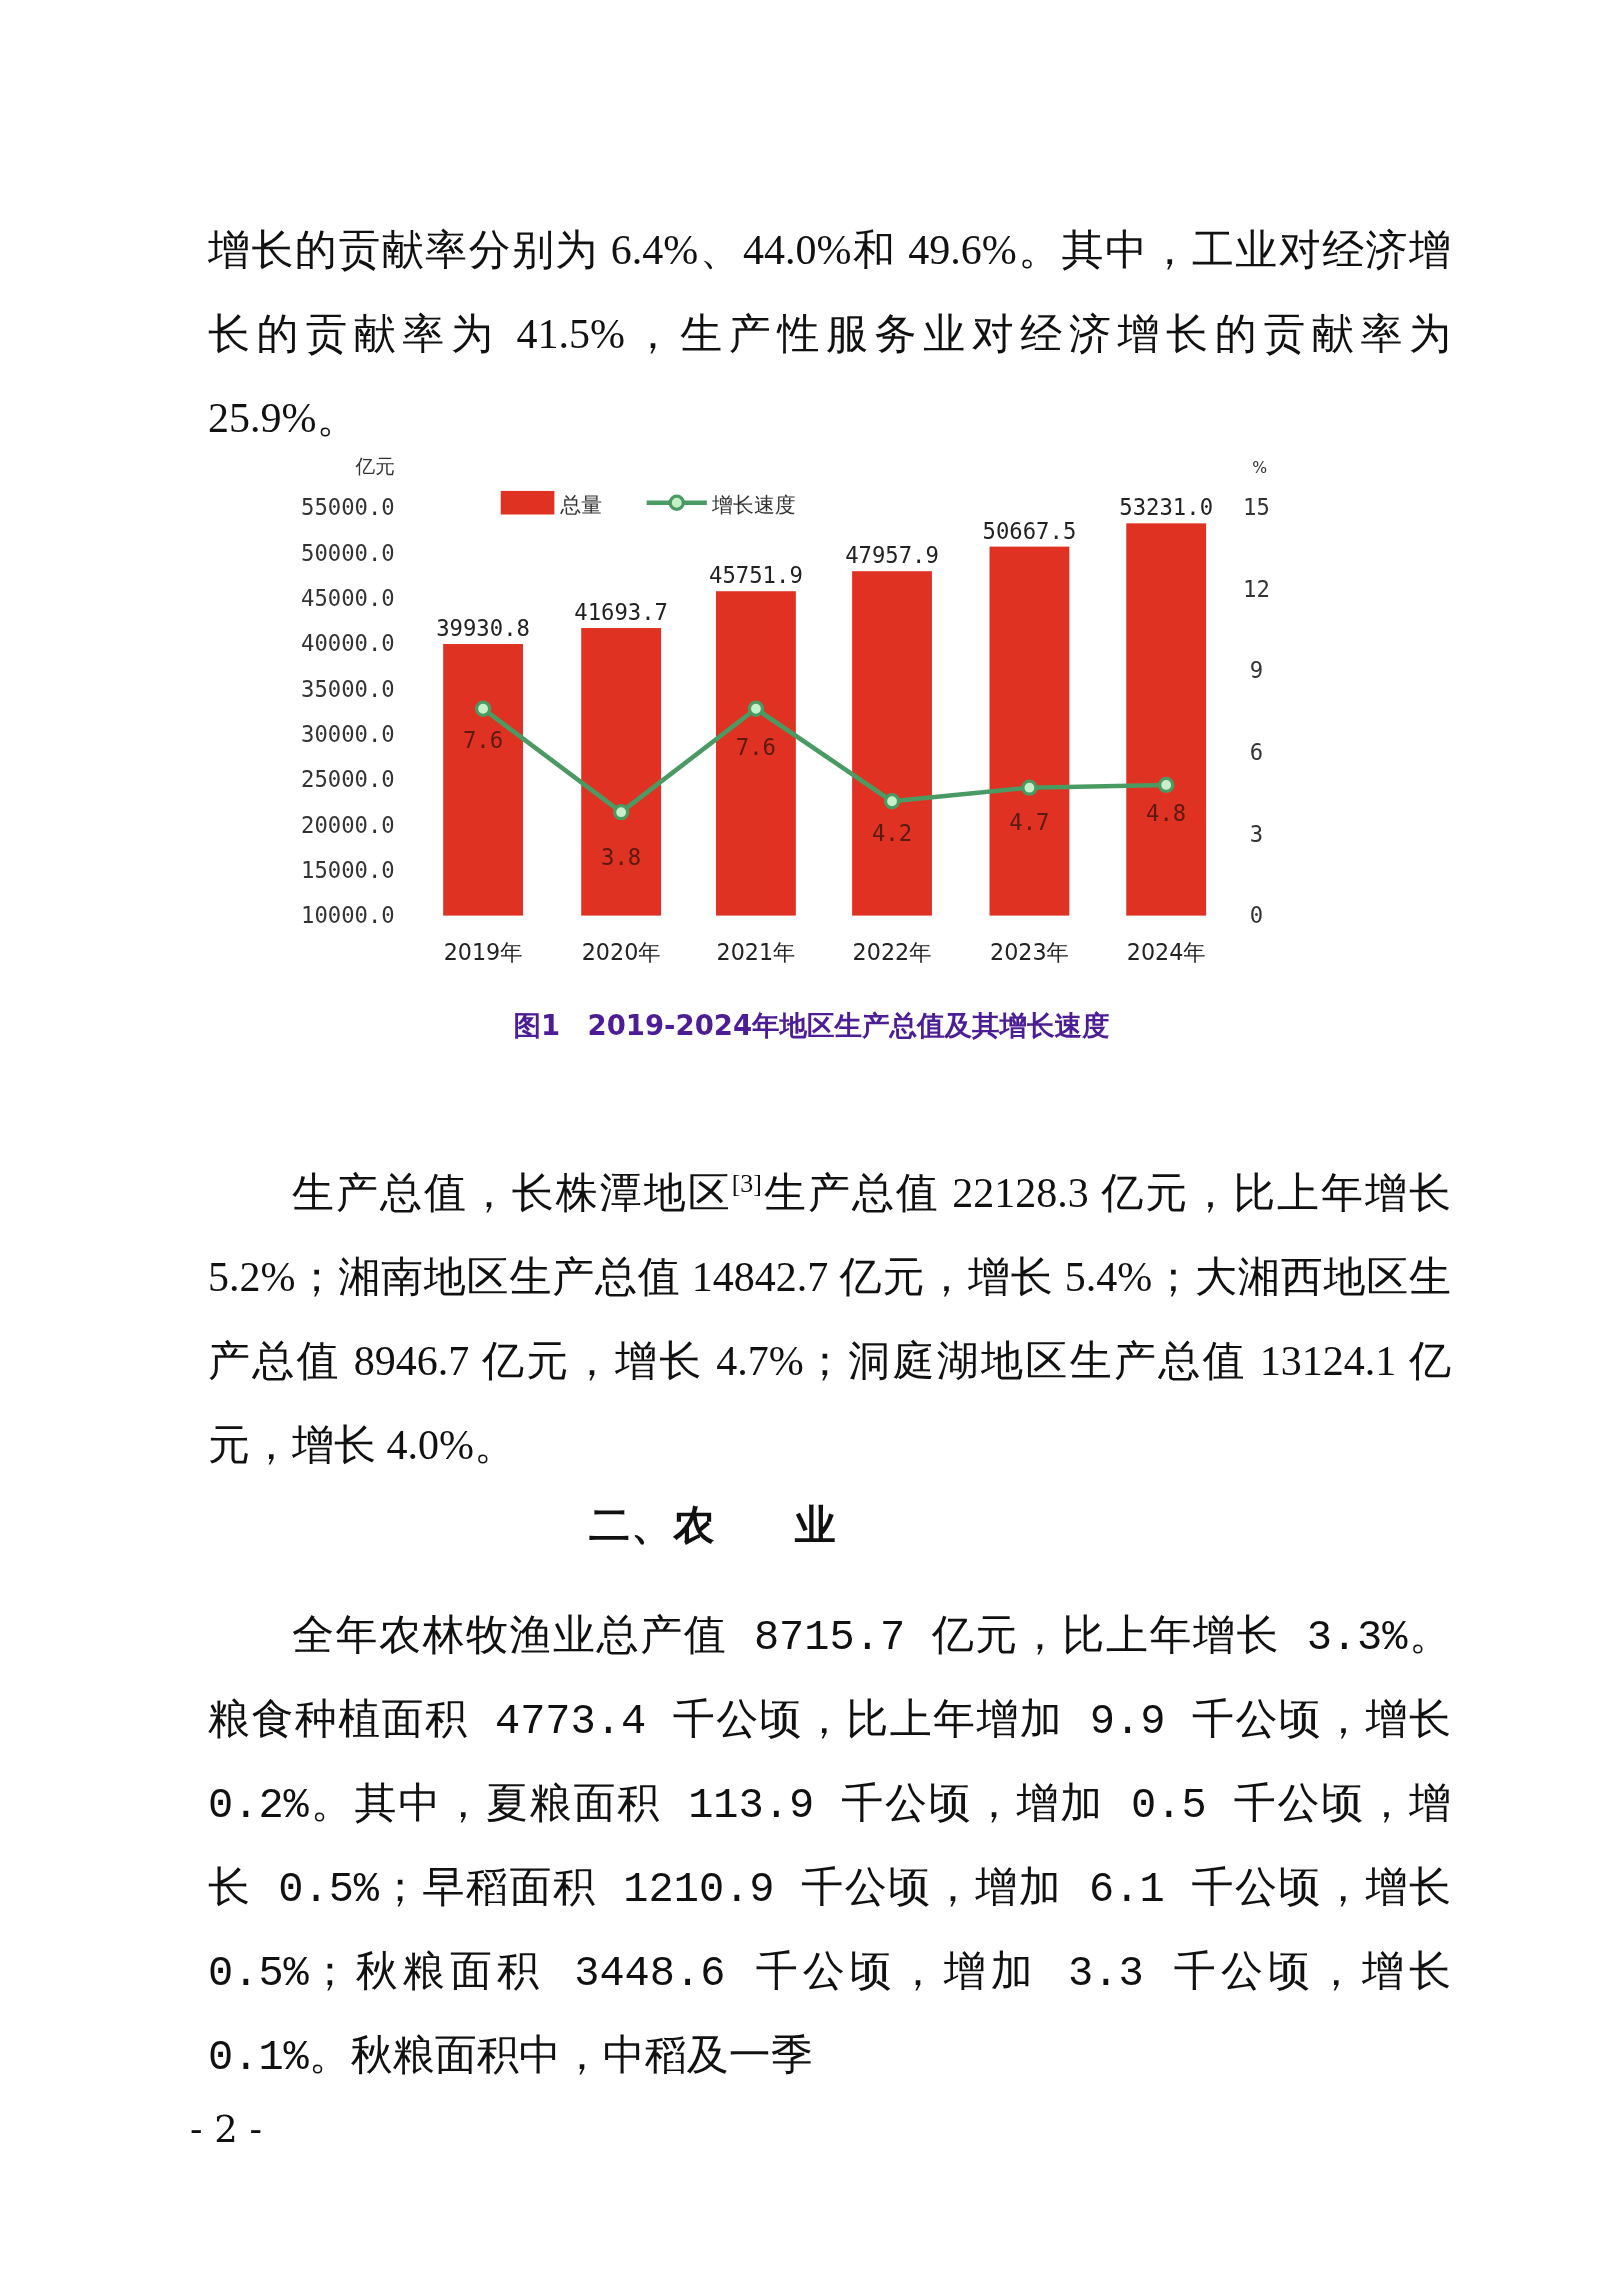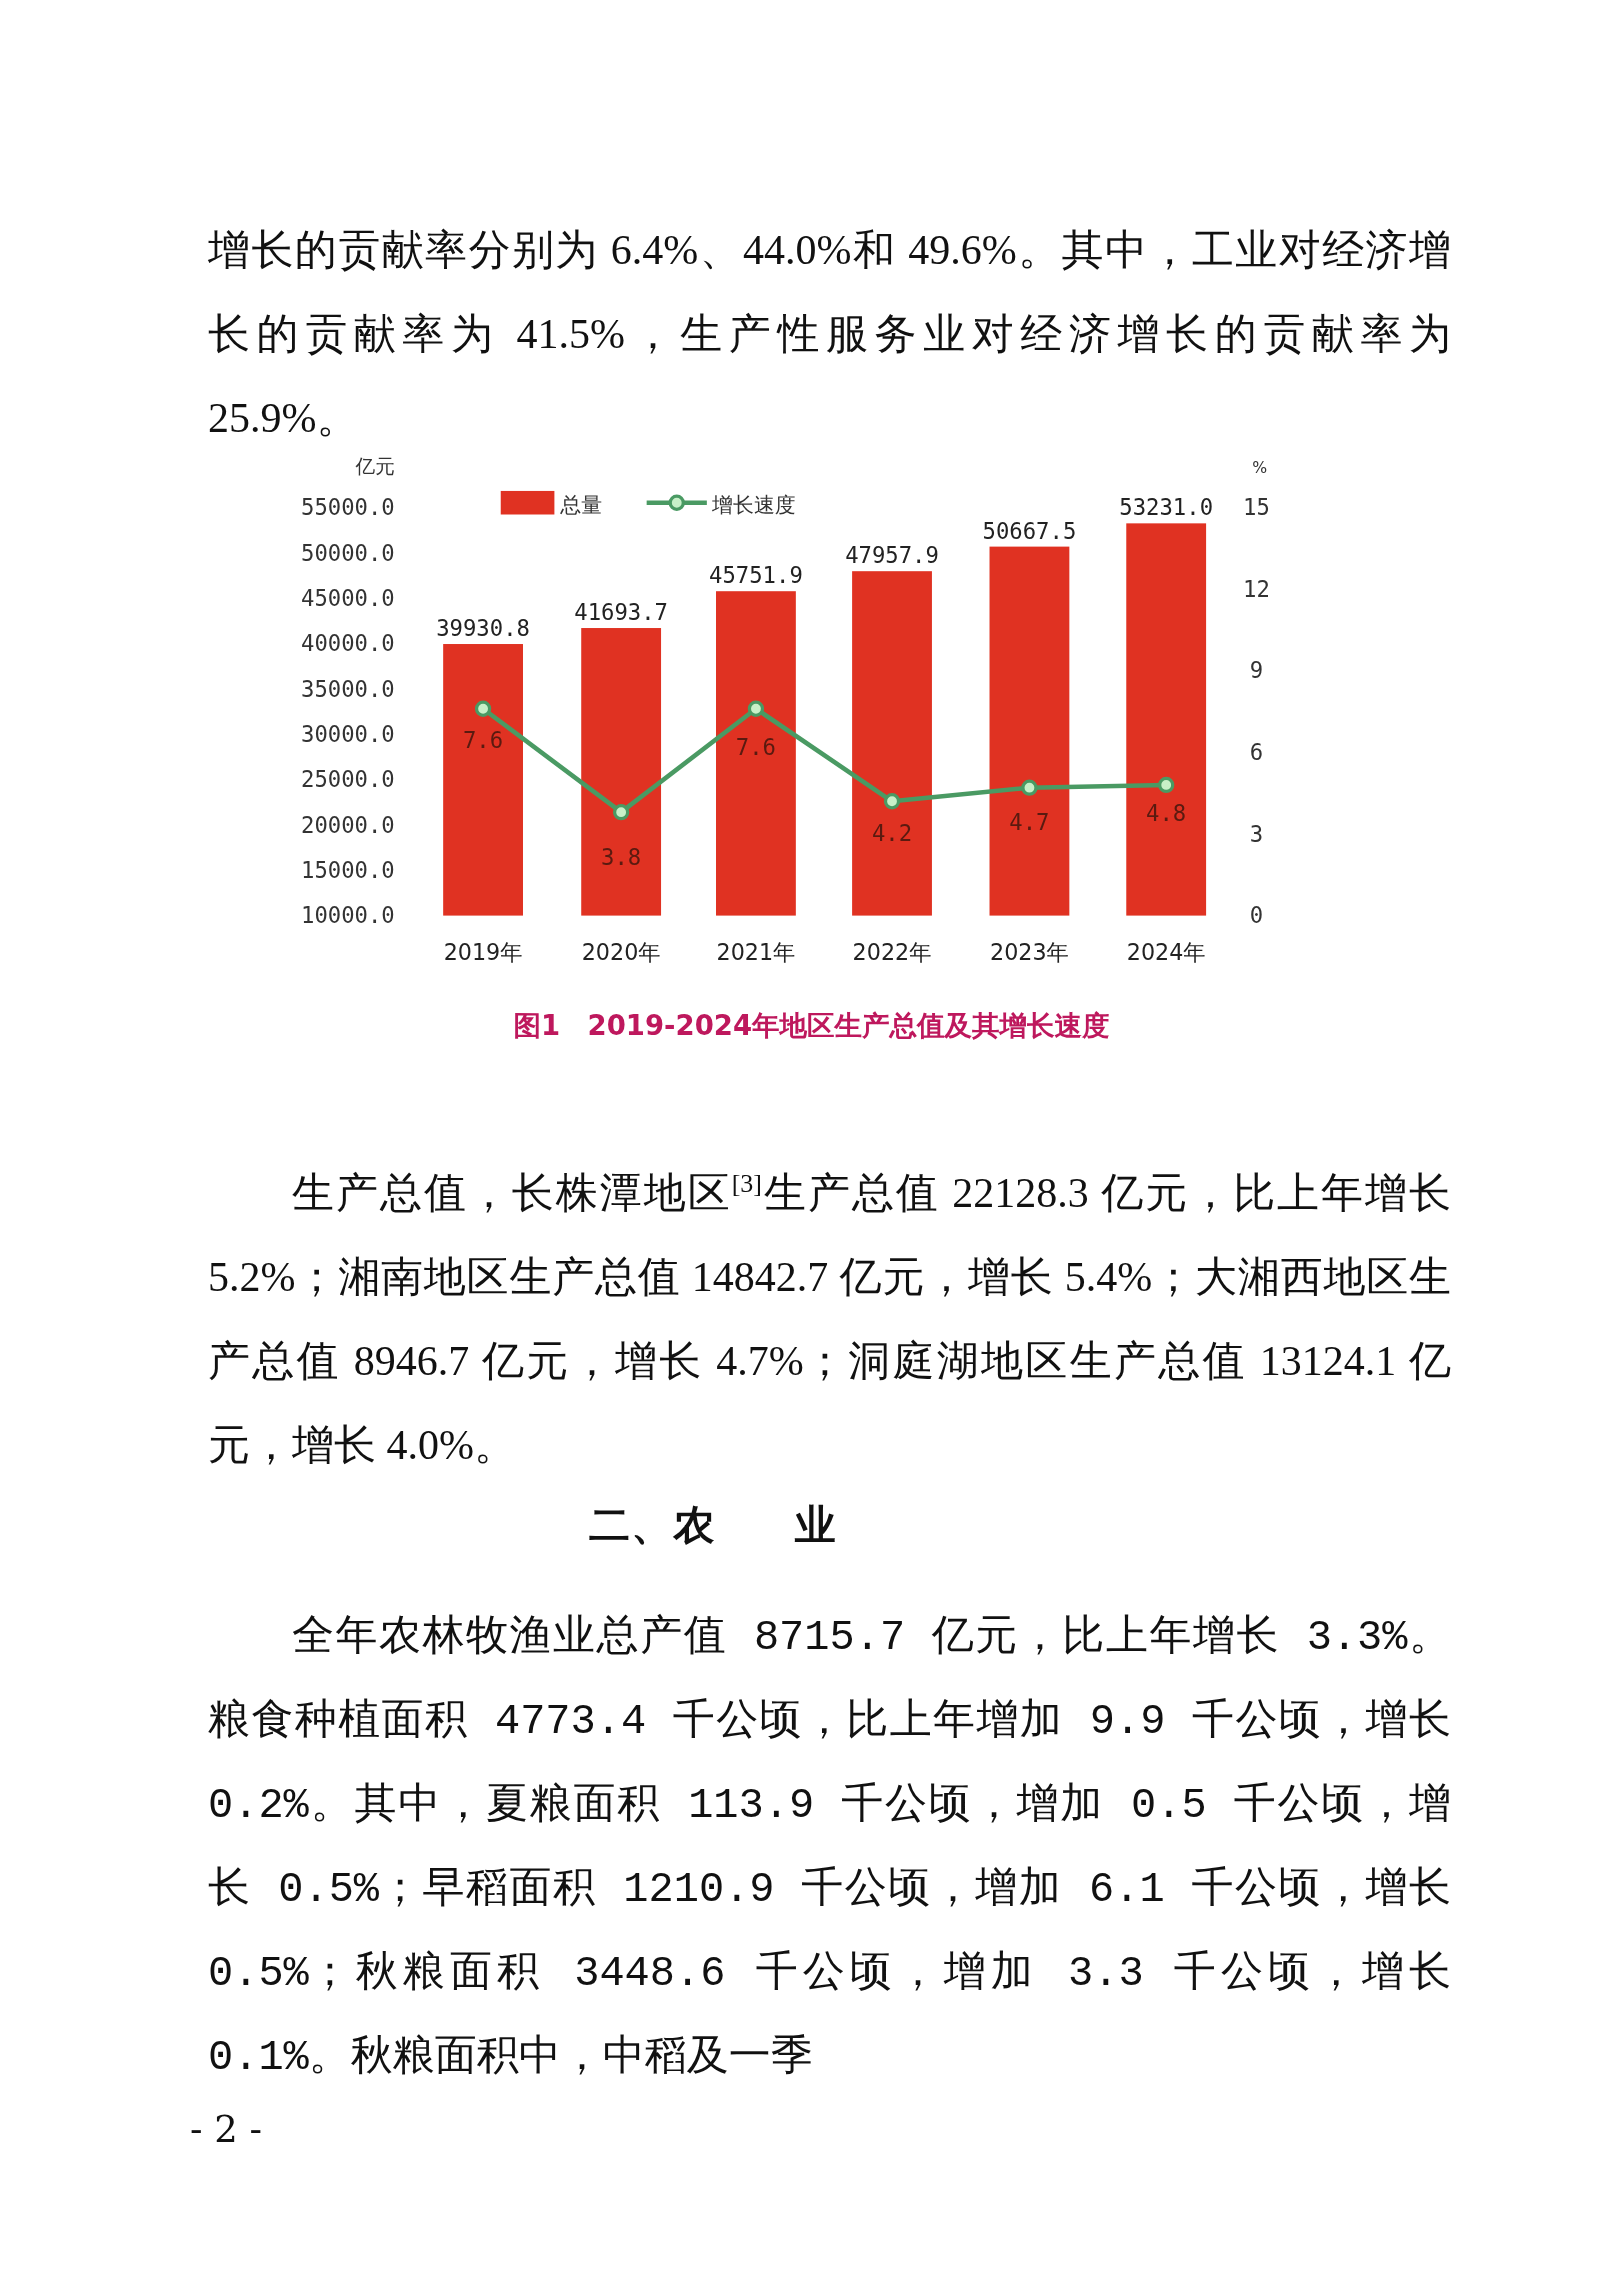--- a/index.html
+++ b/index.html
@@ -11,21 +11,21 @@
   .heading { position: absolute; left: 0; width: 1426px; top: 1498px; text-align: center;
              font-family: "DejaVu Sans", sans-serif; font-weight: bold; font-size: 41px; letter-spacing: 1.3px; }
   .heading .gap { display: inline-block; width: 79px; }
   .page-num { position: absolute; left: 190px; top: 2108px; font-size: 37px; font-family: "DejaVu Serif", serif; }
   sup { font-size: 26px; line-height: 0; }
   
   .chart { position: absolute; left: 275px; top: 445px; width: 1060px; height: 628px;
            font-family: "DejaVu Sans Mono", "Liberation Mono", monospace; text-decoration: underline; }
   .chart svg { position: absolute; left: 0; top: 0; }
   .caption { position: absolute; left: 0; width: 1623px; top: 1008px; text-align: center;
-             font-family: "DejaVu Sans", sans-serif; font-weight: bold; font-size: 27.5px; color: #be185d; }
+             font-family: "DejaVu Sans", sans-serif; font-weight: bold; font-size: 27.5px; color: #4c1d95; }
 </style>
 </head>
 <body>
 
 <p class="para" style="top:196px;">增长的贡献率分别为 6.4%、44.0%和 49.6%。其中，工业对经济增长的贡献率为 41.5%，生产性服务业对经济增长的贡献率为 25.9%。</p>
 
 <div class="chart">
   <svg id="chart-svg" width="1060" height="563" viewBox="0 0 1620 860">
       <text x="183" y="42" font-size="30" text-anchor="end" fill="#333" font-family="&quot;DejaVu Sans&quot;, sans-serif">亿元</text>
       <text x="1505" y="42" font-size="24" text-anchor="middle" fill="#333" font-family="&quot;DejaVu Sans&quot;, sans-serif">%</text>

